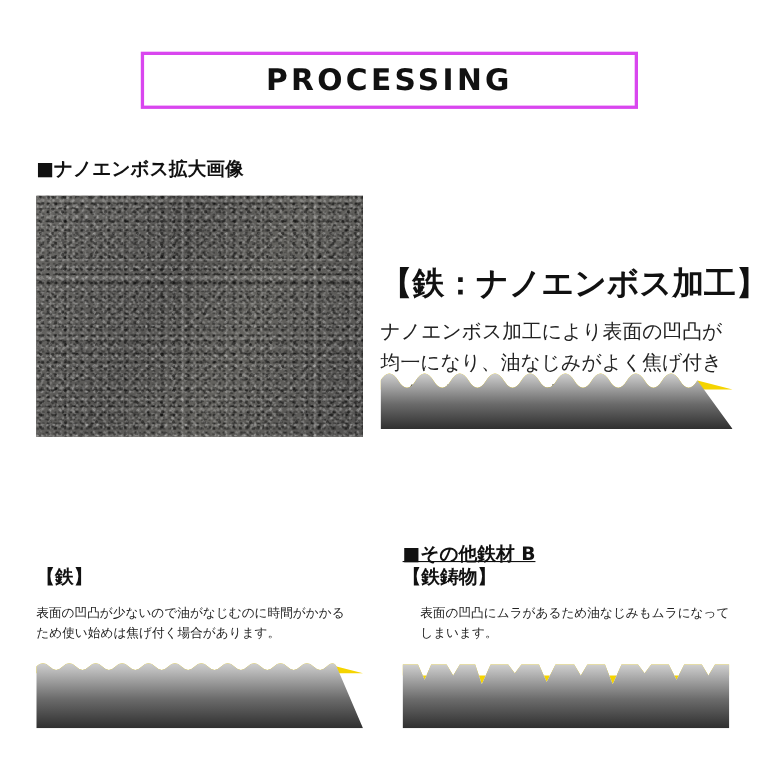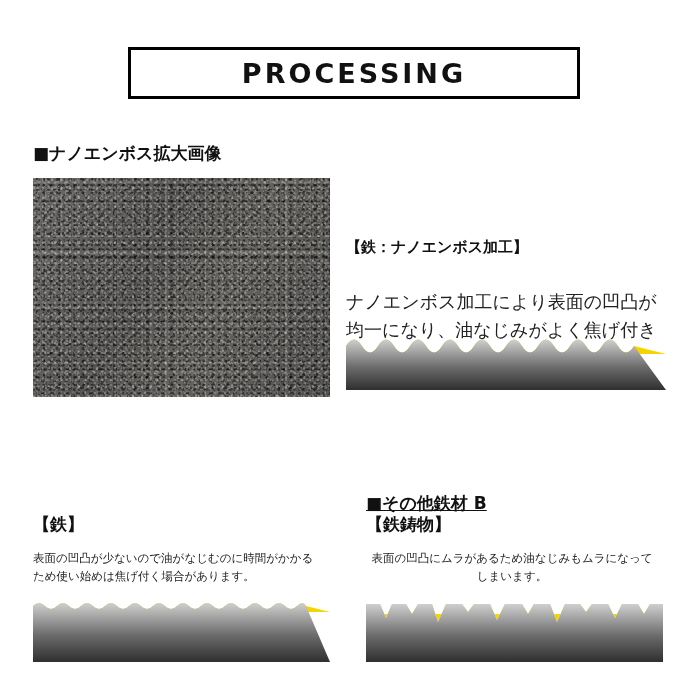--- a/index.html
+++ b/index.html
@@ -14,21 +14,21 @@
     position: relative;
     width: 700px; height: 700px;
     background: #ffffff;
   }
 
   
   .header-box {
     position: absolute;
     left: 128px; top: 47px;
     width: 452px; height: 52px;
-    border: 3px solid #000000;
+    border: 3px solid #d946ef;
     display: flex;
     align-items: center;
     justify-content: center;
     background: #ffffff;
   }
   .header-title {
     font-size: 27px;
     font-weight: bold;
     letter-spacing: 3px;
     color: #111111;
@@ -83,21 +83,21 @@
       radial-gradient(circle at 68% 72%, rgba(255,255,255,0.14) 0 0.9px, transparent 1.2px),
       radial-gradient(circle at 50% 15%, rgba(0,0,0,0.26) 0 0.8px, transparent 1.1px);
     background-size: 5px 5px, 6px 6px, 7px 7px;
     opacity: 0.9;
   }
 
   
   .nano-title {
     position: absolute;
     left: 346px; top: 238px;
-    font-size: 15px;
+    font-size: 29px;
     font-weight: bold;
     color: #111111;
     white-space: nowrap;
     font-family: "DejaVu Sans", sans-serif;
   }
   .nano-desc {
     position: absolute;
     left: 346px; top: 288px;
     width: 320px;
     font-size: 18px;
@@ -127,21 +127,21 @@
 
   .sub-desc {
     position: absolute;
     width: 292px;
     font-size: 11.5px;
     line-height: 1.6;
     color: #222222;
     font-family: Liberation Mono, monospace;
   }
   #desc-a { left: 33px;  top: 550px; }
-  #desc-b { left: 366px; top: 550px; text-align: center; }
+  #desc-b { left: 382px; top: 550px; }
 </style>
 </head>
 <body>
 
 <div class="page">
 
   <div class="header-box">
     <div class="header-title">PROCESSING</div>
   </div>
 

